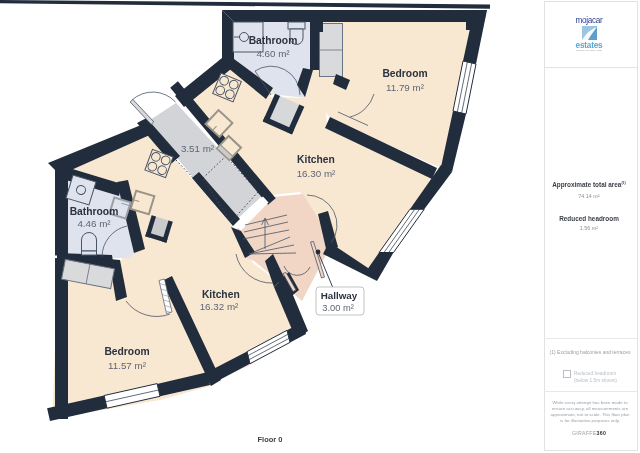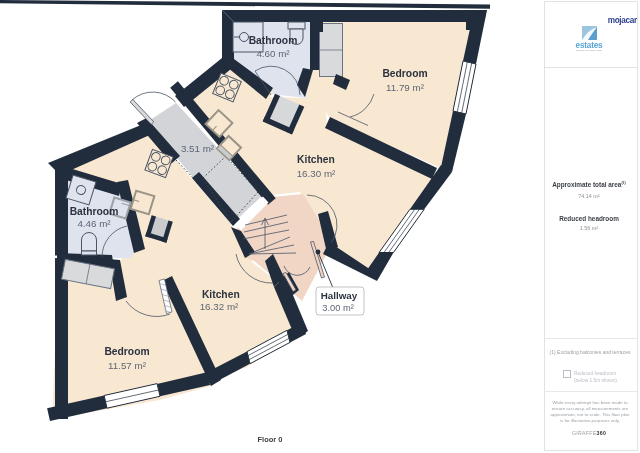--- a/index.html
+++ b/index.html
@@ -301,21 +301,21 @@
     <rect x="316" y="287" width="48" height="28" rx="3" fill="#fff" stroke="#c3c3c3" stroke-width="1"></rect>
     <text x="339" y="298.5" font-size="9.8" font-weight="bold" fill="#2b3240" text-anchor="middle">Hallway</text>
     <text x="338" y="310.5" font-size="9.3" fill="#5d6575" text-anchor="middle">3.00 m²</text>
   </g>
 
   <text x="270" y="441.5" font-size="7.5" font-weight="bold" fill="#3f3f3f" text-anchor="middle">Floor 0</text>
 </svg>
 
 <div style="position:absolute;left:543.5px;top:1px;width:94px;height:450px;background:#fff;border:1px solid #e2e2e2;box-sizing:border-box;"></div>
 
-<div class="sb" style="left:541px;top:16px;width:96px;text-align:right;font-size:8.2px;font-weight:bold;color:#2b3f8f;letter-spacing:-0.3px;">mojacar</div>
+<div class="sb" style="left:541px;top:16px;width:96px;text-align:center;font-size:8.2px;font-weight:normal;color:#2b3f8f;letter-spacing:-0.3px;">mojacar</div>
 
 <svg class="sb" style="left:582px;top:26px;" width="15" height="14" viewBox="0 0 15 14">
   <rect x="0" y="0" width="15" height="14" fill="#9cc6e0"></rect>
   <path d="M 15,0 L 15,14 L 6,14 Z" fill="#5a9fcf"></path>
   <path d="M 0,14 Q 6,4 15,1 Q 8,10 6,14 Z" fill="#fff" opacity="0.9"></path>
 </svg>
 
 <div class="sb" style="left:541px;top:40.5px;width:96px;text-align:center;font-size:8.2px;font-weight:bold;color:#5aa5d5;letter-spacing:-0.2px;">estates</div>
 <div class="sb" style="left:541px;top:48.5px;width:96px;text-align:center;font-size:2.5px;color:#999;">Serving you since 1986</div>
 

